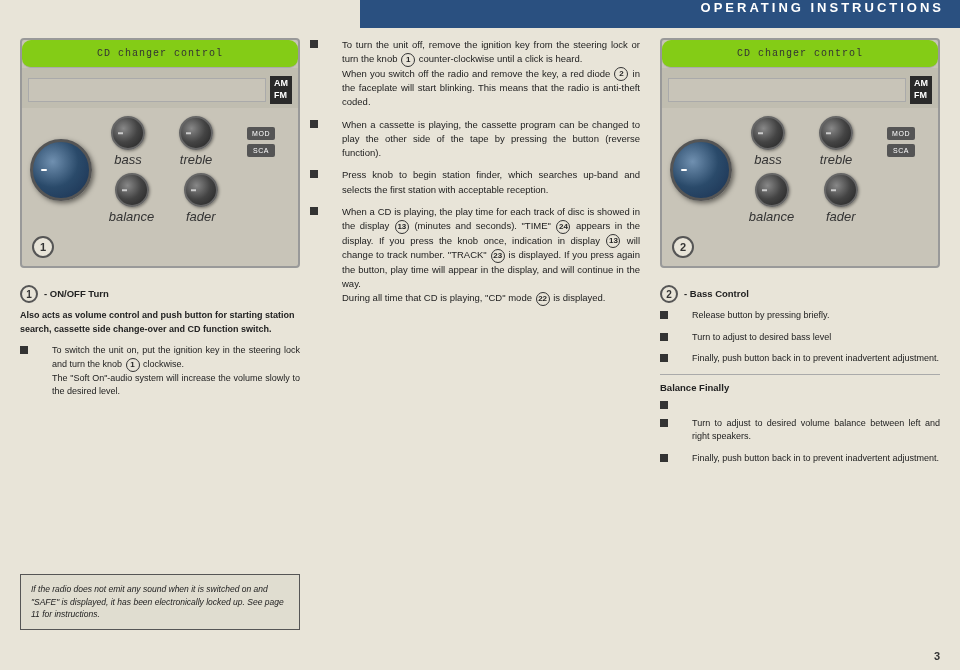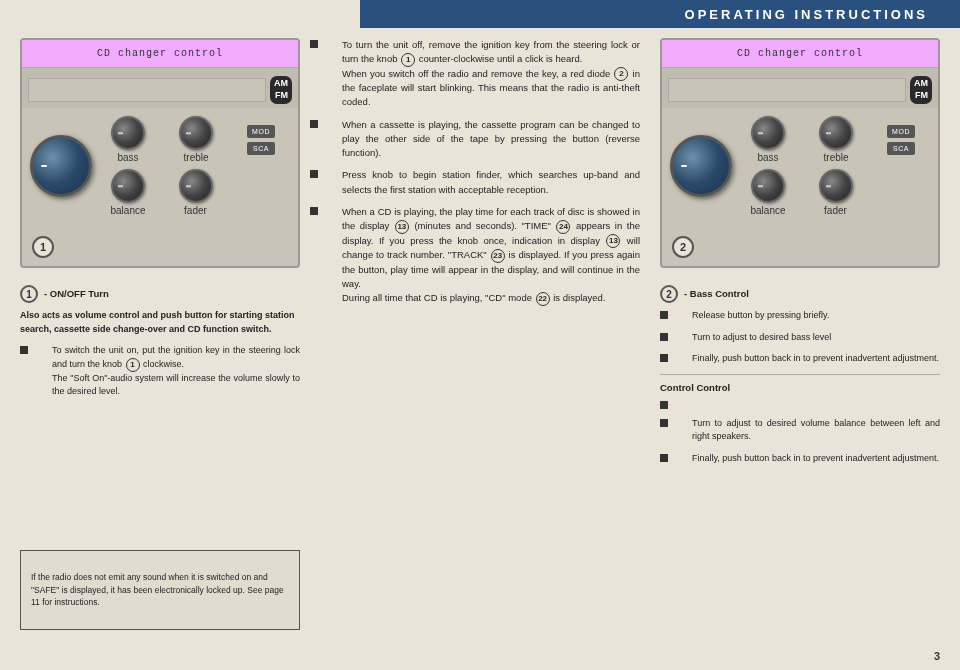--- a/index.html
+++ b/index.html
@@ -13,23 +13,23 @@
     }
 
     
     .header {
       position: absolute;
       top: 0; right: 0;
       width: 600px;
       height: 28px;
       background: #2a5080;
       display: flex;
-      align-items: center;
+      align-items: flex-start;
       justify-content: flex-end;
-      padding-right: 32px;
+      padding-right: 16px;
     }
     .header-title {
       color: white;
       font-size: 13px;
       font-weight: bold;
       letter-spacing: 3px;
     }
 
     
     .radio-panel-left {
@@ -50,49 +50,49 @@
       right: 20px;
       width: 280px;
       height: 230px;
       background: #c8c4b8;
       border: 2px solid #999;
       border-radius: 4px;
     }
 
     .radio-top-bar {
       height: 28px;
-      background: #f0abfc;
+      background: #84cc16;
       border-bottom: 1px solid #aaa;
       display: flex;
       align-items: center;
       justify-content: center;
       font-size: 10px;
       letter-spacing: 1px;
       color: #333;
       font-family: 'Courier New', monospace;
+      border-radius: 9px;
     }
 
     .radio-display-area {
       display: flex;
       justify-content: flex-end;
       padding: 4px 6px 0;
       height: 40px;
       background: #c0bdb0;
       align-items: center;
     }
 
     .am-fm-badge {
       background: #2a2a2a;
       color: white;
       font-size: 9px;
       font-weight: bold;
       padding: 2px 4px;
       line-height: 1.3;
-      text-align: right;
-      border-radius: 7px;
+      text-align: left;
     }
 
     .big-knob {
       width: 62px;
       height: 62px;
       border-radius: 50%;
       background: radial-gradient(circle at 35% 35%, #7090b0, #2a4a6a, #1a3050);
       border: 3px solid #555;
       flex-shrink: 0;
       position: relative;
@@ -147,23 +147,24 @@
       position: absolute;
       top: 50%;
       left: 5px;
       transform: translateY(-50%);
       width: 5px;
       height: 1.5px;
       background: #ccc;
     }
 
     .knob-text {
-      font-size: 10px;
+      font-size: 13px;
       color: #333;
       font-family: Arial, sans-serif;
+      font-style: italic;
     }
 
     .side-buttons {
       display: flex;
       flex-direction: column;
       gap: 4px;
       margin-right: 2px;
     }
 
     .side-btn {
@@ -242,22 +243,23 @@
     }
 
     
     .warning-box {
       position: absolute;
       bottom: 40px;
       left: 20px;
       width: 280px;
       border: 1.5px solid #555;
       background: #e0ddd0;
-      padding: 20px 10px;
+      padding: 8px 10px;
       font-size: 8.5px;
+      font-style: italic;
       line-height: 1.5;
       color: #222;
     }
 
     
     .bottom-left-text {
       position: absolute;
       top: 285px;
       left: 20px;
       width: 280px;
@@ -449,21 +451,21 @@
   </div>
   <div class="bullet-item">
     <div class="bullet-square"></div>
     <span>Turn to adjust to desired bass level</span>
   </div>
   <div class="bullet-item">
     <div class="bullet-square"></div>
     <span>Finally, push button back in to prevent inadvertent adjustment.</span>
   </div>
   <div class="divider-line"></div>
-  <div class="sub-section-title">Control Control</div>
+  <div class="sub-section-title">Balance Finally</div>
   <div class="bullet-item">
     <div class="bullet-square"></div>
   </div>
   <div class="bullet-item">
     <div class="bullet-square"></div>
     <span>Turn to adjust to desired volume balance between left and right speakers.</span>
   </div>
   <div class="bullet-item">
     <div class="bullet-square"></div>
     <span>Finally, push button back in to prevent inadvertent adjustment.</span>

